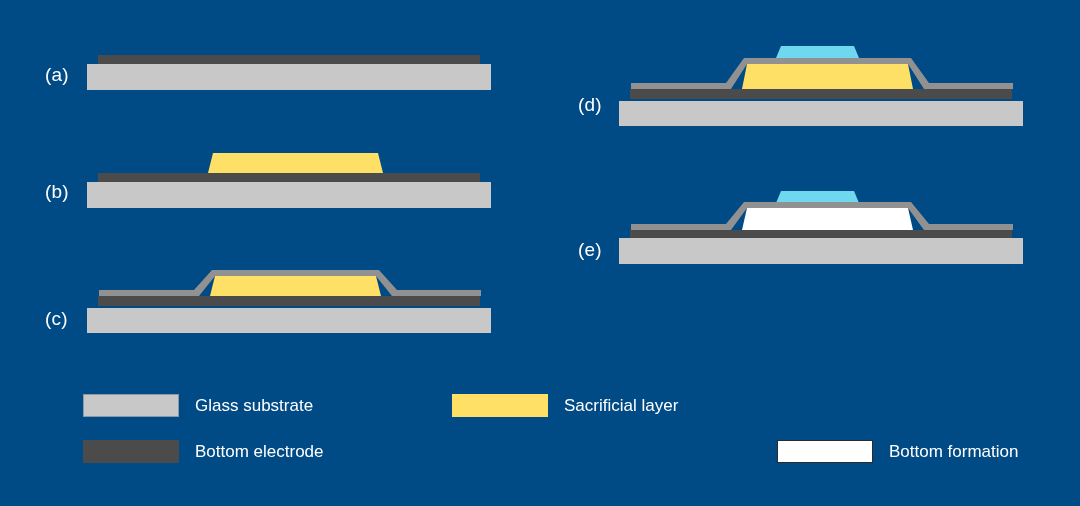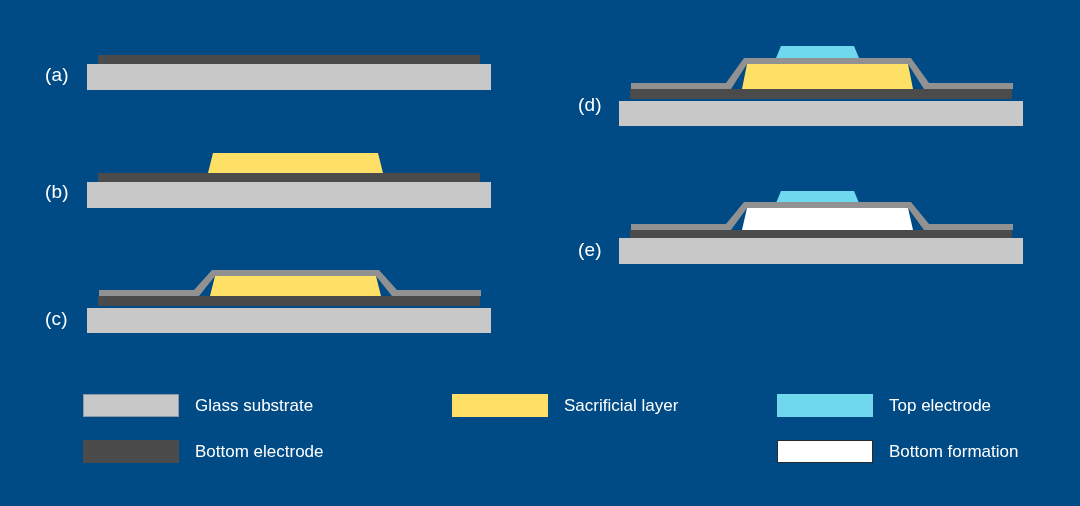--- a/index.html
+++ b/index.html
@@ -126,24 +126,20 @@
       <span class="legend-swatch" style="background:#4b4b4b;"></span>
       <span class="legend-label">Bottom electrode</span>
     </div>
 
     <div class="legend-item" style="left:430px; top:394px;padding-left:22px;">
       <span class="legend-swatch" style="background:#ffe066;"></span>
       <span class="legend-label">Sacrificial layer</span>
     </div>
 
 
-    <div class="legend-item" style="left:777px; top:394px;">
-      <span class="legend-swatch" style="background:#6fd7ee;"></span>
-      <span class="legend-label">Top electrode</span>
-    </div>
 
     <div class="legend-item" style="left:777px; top:440px;">
       <span class="legend-swatch" style="background:#ffffff; border:1.5px solid #2b2b2b;"></span>
       <span class="legend-label">Bottom formation</span>
     </div>
 
   </div>
 
 </div>
 

